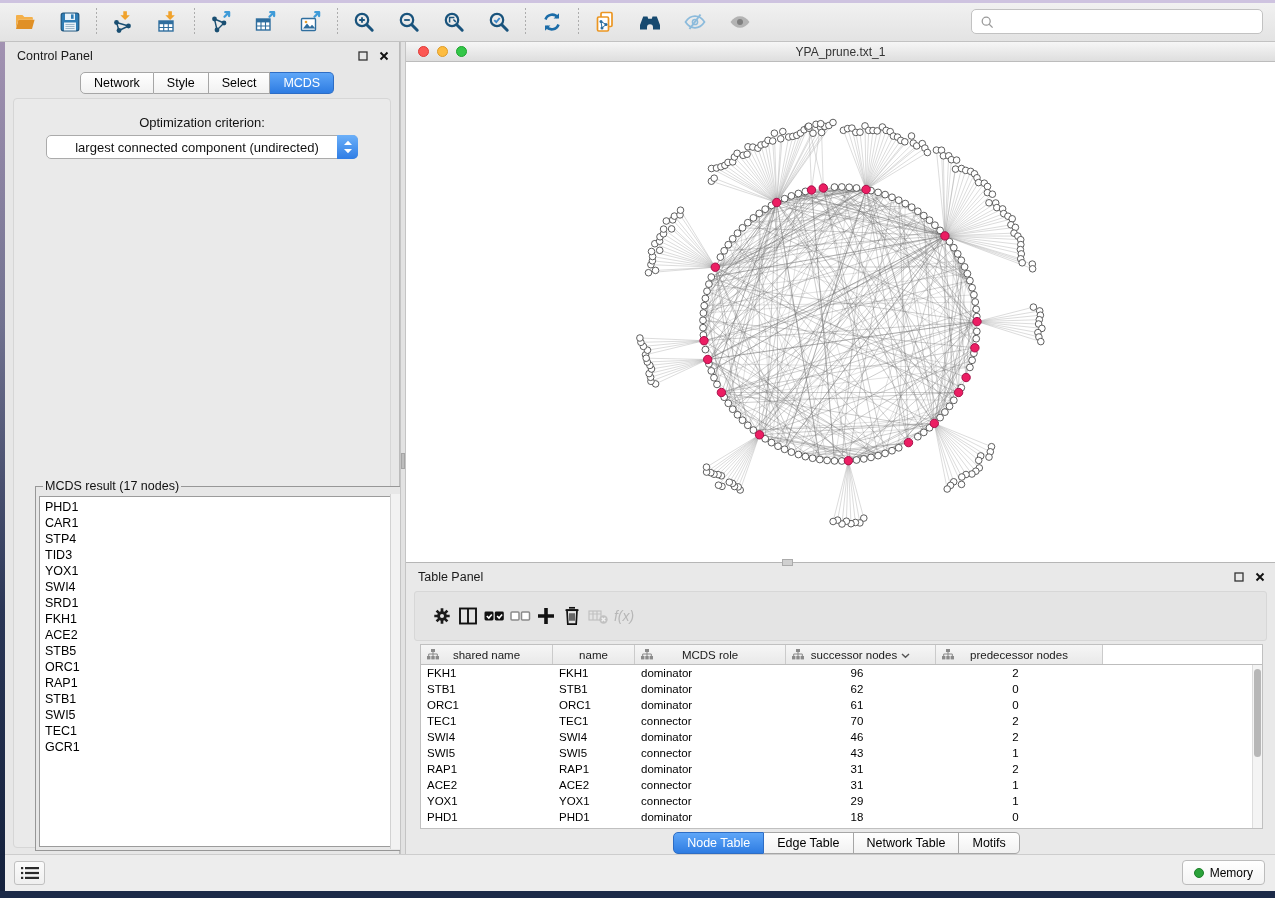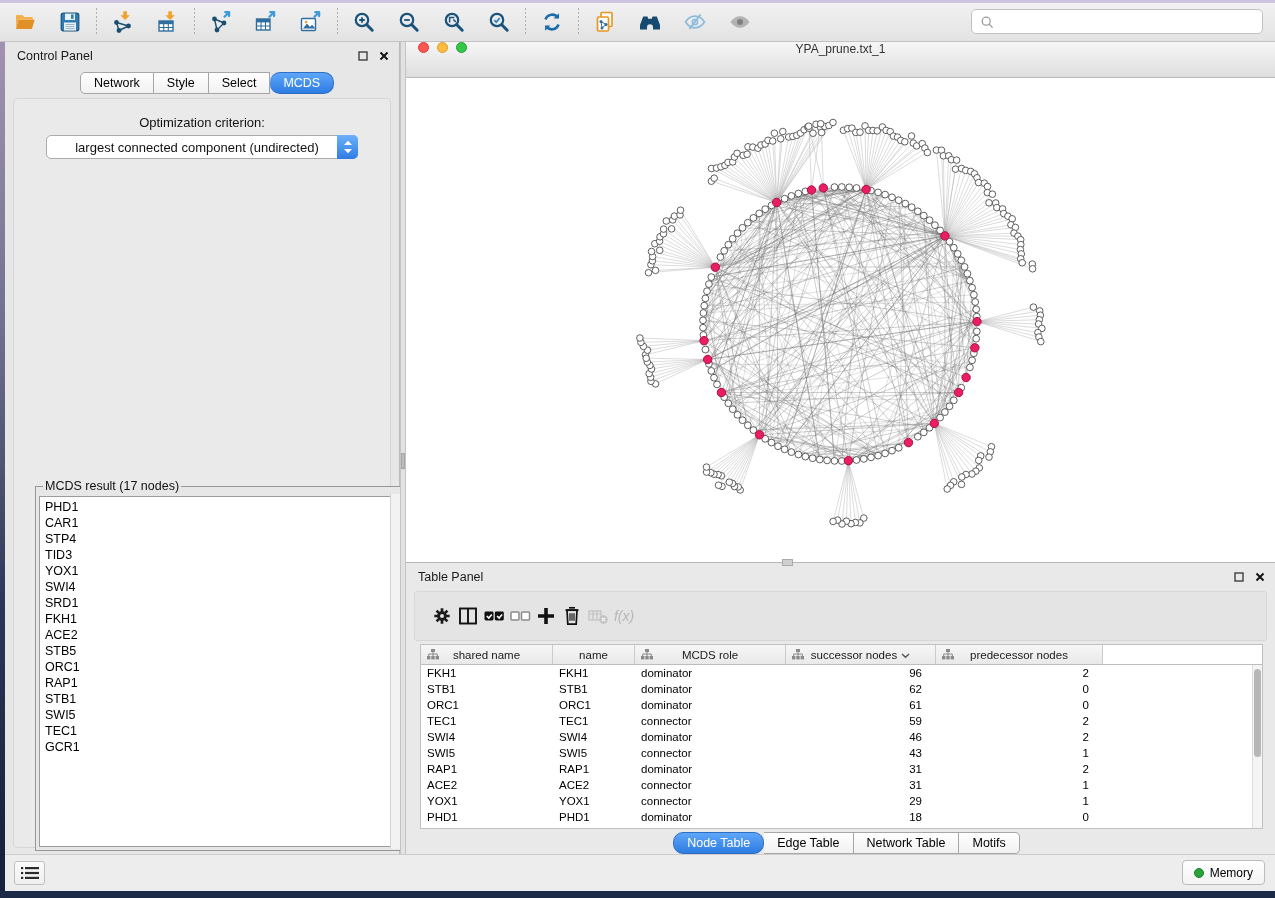--- a/index.html
+++ b/index.html
@@ -21,21 +21,21 @@
   
   .control-panel{position:absolute;left:5px;top:0;width:395px;height:100%;background:#e7e7e7;border-right:1px solid #bbb;}
   .panel-titlebar{position:relative;height:28px;display:flex;align-items:center;padding:0 12px;}
   .panel-title{font-size:12.5px;color:#1a1a1a;}
   .panel-ctls{position:absolute;right:10px;top:0;height:28px;display:flex;align-items:center;gap:11px;}
   .panel-ctls span{display:flex;align-items:center;}
   .cp-tabs{position:absolute;left:75px;top:30px;height:22px;display:flex;}
   .seg{height:22px;display:flex;align-items:center;justify-content:center;font-size:12.5px;color:#000;background:linear-gradient(#ffffff,#f1f1f1);border:1px solid #a6a6a6;border-left:none;padding:0 13px;cursor:default;}
   .seg.first{border-left:1px solid #a6a6a6;border-radius:5px 0 0 5px;}
   .seg.last{border-radius:0 5px 5px 0;}
-  .seg.active{background:linear-gradient(#5ea6f8,#2e7ce2);color:#fff;border-color:#2e6dc4;border-radius:10px;}
+  .seg.active{background:linear-gradient(#5ea6f8,#2e7ce2);color:#fff;border-color:#2e6dc4;}
   .cp-content{position:absolute;left:8px;right:8px;top:56px;bottom:6px;background:#eaeaea;border:1px solid #d6d6d6;border-radius:4px;}
   .opt-label{position:absolute;left:0;right:0;top:16px;text-align:center;font-size:13px;color:#111;}
   .dropdown{position:absolute;left:32px;top:36px;width:312px;height:24px;background:#fff;border:1px solid #ababab;border-radius:5px;display:flex;align-items:center;cursor:default;}
   .dropdown .val{flex:1;text-align:center;font-size:13px;color:#111;padding-left:10px;white-space:nowrap;}
   .dropdown .stepper{width:21px;height:24px;margin:-1px -1px -1px 0;border-radius:0 5px 5px 0;background:linear-gradient(#6cb0f9,#2f7de5);display:flex;align-items:center;justify-content:center;}
   .btn-row{position:absolute;left:0;right:0;top:70px;height:26px;}
   .btn{position:absolute;height:25px;background:linear-gradient(#ffffff,#f2f2f2);border:1px solid #adadad;border-radius:5px;font-size:13px;color:#000;display:flex;align-items:center;justify-content:center;cursor:default;}
   .btn.focus{box-shadow:0 0 0 2.5px #85b6ef;}
   .run-btn{left:80px;width:98px;}
   .closep-btn{left:190px;width:106px;}
@@ -43,42 +43,42 @@
   .result-box legend{font-size:12.5px;color:#111;padding:0 2px;margin-left:4px;}
   .result-list{position:relative;width:100%;height:100%;background:#fff;border:1px solid #9b9b9b;overflow:hidden;padding:2px 0 0 5px;}
   .result-item{font-size:12.5px;line-height:16px;color:#000;}
   .result-scroll{position:absolute;top:1px;right:1px;bottom:1px;width:13px;background:#f2f2f2;border-left:1px solid #d2d2d2;}
   
   .v-splitter{position:absolute;left:400px;top:0;width:6px;height:100%;background:#e2e2e2;border-left:1px solid #c4c4c4;border-right:1px solid #c4c4c4;}
   .v-splitter .handle{position:absolute;left:0;top:411px;width:4px;height:16px;background:#bdbdbd;border:1px solid #a5a5a5;}
   
   .right-stack{position:absolute;left:406px;top:0;width:869px;height:100%;}
   .network-window{position:absolute;left:0;top:0;width:869px;height:520px;background:#fff;}
-  .net-titlebar{position:relative;height:36px;background:linear-gradient(#f6f6f6,#dedede);border-bottom:1px solid #bcbcbc;display:flex;align-items:flex-start;}
+  .net-titlebar{position:relative;height:20px;background:linear-gradient(#f6f6f6,#dedede);border-bottom:1px solid #bcbcbc;display:flex;align-items:center;}
   .traffic{display:flex;gap:8px;margin-left:12px;}
   .light{width:11px;height:11px;border-radius:50%;}
   .light.red{background:#fc5753;border:0.5px solid #df3b37;}
   .light.yellow{background:#fdbc40;border:0.5px solid #de9c28;}
   .light.green{background:#34c749;border:0.5px solid #1da32f;}
   .net-title{position:absolute;left:0;right:0;text-align:center;font-size:12px;color:#333;}
   #network-canvas{position:absolute;left:0;top:20px;}
   
   .table-panel{position:absolute;left:0;top:520px;width:869px;height:292px;background:#e9e9e9;border-top:1px solid #b6b6b6;}
   .h-handle{position:absolute;left:376px;top:-4px;width:11px;height:7px;background:#d0d0d0;border:1px solid #ababab;}
   .tp-toolbar{position:absolute;left:8px;right:8px;top:28px;height:50px;background:#e4e4e4;border:1px solid #d7d7d7;border-radius:3px;display:flex;align-items:center;padding-left:14px;}
   .tpi{width:26px;height:26px;display:flex;align-items:center;justify-content:center;}
   .tpi svg{width:24px;height:24px;display:block;}
   .tbl-wrap{position:absolute;left:14px;top:81px;width:843px;height:185px;background:#fff;border:1px solid #c0c0c0;}
   .tbl-header{display:flex;height:20px;background:linear-gradient(#f6f6f6,#e9e9e9);border-bottom:1px solid #bdbdbd;}
   .th{position:relative;display:flex;align-items:center;justify-content:center;font-size:11.5px;color:#1a1a1a;border-right:1px solid #cbcbcb;gap:4px;}
   .th .attr{position:absolute;left:6px;top:4px;}
   .th.filler{border-right:none;background:#fff;}
   .tbl-row{display:flex;height:16px;}
   .td{font-size:11.5px;color:#000;line-height:16px;padding:0 6px;white-space:nowrap;overflow:hidden;}
-  .td.r{text-align:right;padding-right:14px;}
+  .td.r{text-align:center;padding-right:14px;}
   .tbl-scroll{position:absolute;right:0;top:20px;bottom:0;width:10px;background:#f4f4f4;border-left:1px solid #ddd;}
   .tbl-scroll .thumb{position:absolute;left:1px;top:4px;width:7px;height:88px;border-radius:4px;background:#b7b7b7;}
   .tbl-tabs{position:absolute;left:12px;right:0;top:269px;display:flex;justify-content:center;}
   
   .status-bar{position:absolute;left:5px;top:854px;width:1270px;height:37px;background:#ededed;border-top:1px solid #cdcdcd;}
   .task-btn{position:absolute;left:9px;top:6px;width:31px;height:24px;background:linear-gradient(#fbfbfb,#efefef);border:1px solid #c0c0c0;border-radius:3px;display:flex;align-items:center;justify-content:center;padding:0;}
   .memory-btn{position:absolute;right:10px;top:5px;height:25px;background:linear-gradient(#ffffff,#f3f3f3);border:1px solid #bcbcbc;border-radius:4px;display:flex;align-items:center;gap:6px;padding:0 11px;font-size:12px;color:#000;}
   .mem-dot{width:10px;height:10px;border-radius:50%;background:#2ba23a;border:1px solid #1d7f2a;}
   .bottom-strip{position:absolute;left:0;top:891px;width:1275px;height:7px;background:linear-gradient(90deg,#1c2a48,#253указ 0);background:#1c2a48;}
 </style>
@@ -1276,21 +1276,21 @@
                 <div class="td" style="width:132px">ORC1</div>
                 <div class="td" style="width:82px">ORC1</div>
                 <div class="td" style="width:151px">dominator</div>
                 <div class="td r" style="width:150px">61</div>
                 <div class="td r" style="width:167px">0</div>
               </div>
               <div class="tbl-row">
                 <div class="td" style="width:132px">TEC1</div>
                 <div class="td" style="width:82px">TEC1</div>
                 <div class="td" style="width:151px">connector</div>
-                <div class="td r" style="width:150px">59</div>
+                <div class="td r" style="width:150px">70</div>
                 <div class="td r" style="width:167px">2</div>
               </div>
               <div class="tbl-row">
                 <div class="td" style="width:132px">SWI4</div>
                 <div class="td" style="width:82px">SWI4</div>
                 <div class="td" style="width:151px">dominator</div>
                 <div class="td r" style="width:150px">46</div>
                 <div class="td r" style="width:167px">2</div>
               </div>
               <div class="tbl-row">

